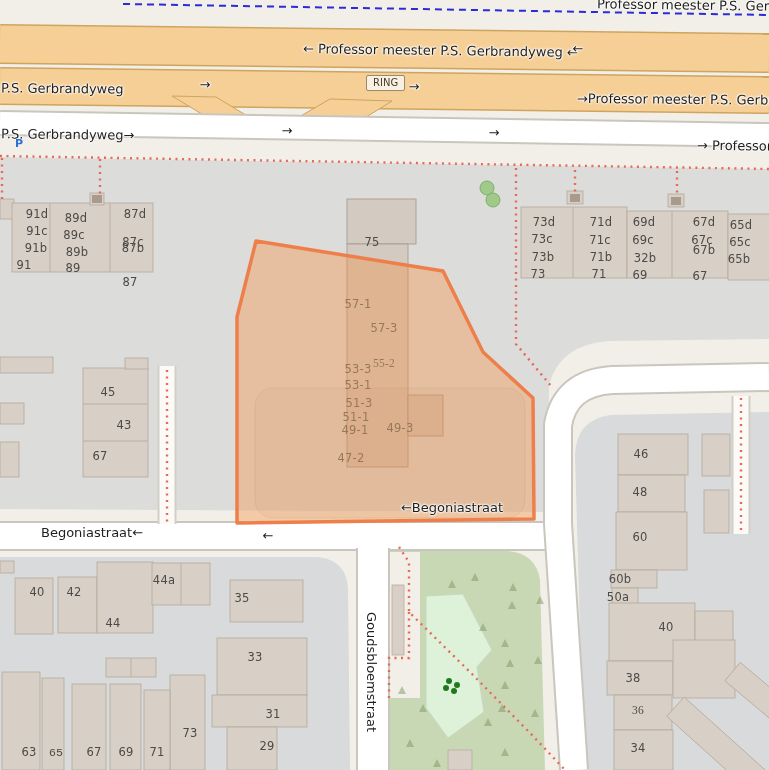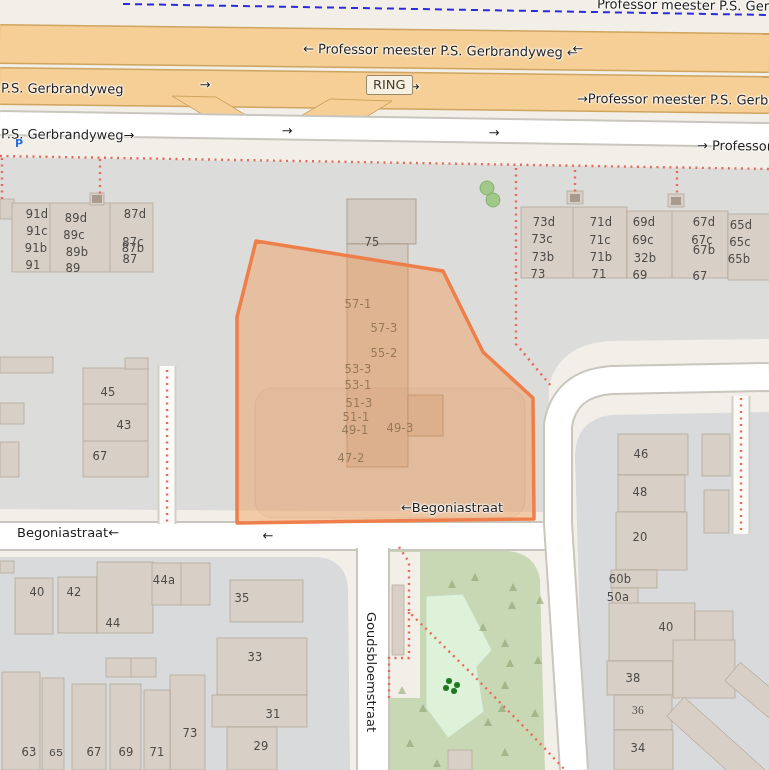--- a/index.html
+++ b/index.html
@@ -16,21 +16,21 @@
   .ho{color:#96795b;}
   .sl{
     position:absolute;font-size:13px;color:#1e1e1e;white-space:nowrap;
     text-shadow:0 0 2px #fff,0 0 2px #fff,0 0 3px #fff,0 0 3px #fff;
   }
   .sl.c{transform:translate(-50%,-50%);}
   .sl.l{transform:translate(0,-50%);}
   .ring-badge{
     position:absolute;left:366px;top:75px;padding:1px 6px 2px 6px;
     background:#f6f1e3;border:1.2px solid #9a8a6a;border-radius:2px;
-    font-size:13px;color:#4a3c28;
+    font-size:10px;color:#4a3c28;
   }
   .parking-p{position:absolute;left:15px;top:137px;font-size:11px;font-weight:bold;color:#2a6fdb;}
   .vstreet{
     position:absolute;left:364px;top:612px;height:150px;
     writing-mode:vertical-rl;font-size:13px;color:#1e1e1e;white-space:nowrap;
     text-shadow:0 0 2px #fff,0 0 2px #fff,0 0 3px #fff;
   }
   .tree{
     position:absolute;width:0;height:0;transform:translate(-50%,-50%);
     border-left:4px solid transparent;border-right:4px solid transparent;
@@ -203,29 +203,29 @@
       <span class="tree" style="left: 505px; top: 752px;"></span>
       <span class="tree" style="left: 437px; top: 763px;"></span>
       <span class="tree" style="left: 540px; top: 600px;"></span>
       <span class="tree" style="left: 538px; top: 660px;"></span>
       <span class="tree" style="left: 535px; top: 713px;"></span>
     </div>
 <div class="layer" id="labels">
       <span class="hn" style="left: 37px; top: 214px;">91d</span>
       <span class="hn" style="left: 37px; top: 231px;">91c</span>
       <span class="hn" style="left: 36px; top: 248px;">91b</span>
-      <span class="hn" style="left: 33px; top: 265px; text-align: right;">91</span>
+      <span class="hn" style="left: 24px; top: 265px; text-align: right;">91</span>
       <span class="hn" style="left: 76px; top: 218px;">89d</span>
       <span class="hn" style="left: 74px; top: 235px;">89c</span>
       <span class="hn" style="left: 77px; top: 252px;">89b</span>
       <span class="hn" style="left: 73px; top: 268px;">89</span>
       <span class="hn" style="left: 135px; top: 214px;">87d</span>
       <span class="hn" style="left: 133px; top: 214px; margin-top: 28px;">87c</span>
       <span class="hn" style="left: 133px; top: 248px;">87b</span>
-      <span class="hn" style="left: 130px; top: 259px;">87</span>
+      <span class="hn" style="left: 130px; top: 282px;">87</span>
       <span class="hn" style="left: 544px; top: 222px;">73d</span>
       <span class="hn" style="left: 542px; top: 239px;">73c</span>
       <span class="hn" style="left: 543px; top: 257px;">73b</span>
       <span class="hn" style="left: 538px; top: 274px;">73</span>
       <span class="hn" style="left: 601px; top: 222px;">71d</span>
       <span class="hn" style="left: 600px; top: 240px;">71c</span>
       <span class="hn" style="left: 601px; top: 257px;">71b</span>
       <span class="hn" style="left: 599px; top: 274px;">71</span>
       <span class="hn" style="left: 644px; top: 222px;">69d</span>
       <span class="hn" style="left: 643px; top: 240px;">69c</span>
@@ -234,66 +234,66 @@
       <span class="hn" style="left: 704px; top: 222px;">67d</span>
       <span class="hn" style="left: 702px; top: 240px;">67c</span>
       <span class="hn" style="left: 704px; top: 250px; text-align: right;">67b</span>
       <span class="hn" style="left: 700px; top: 276px;">67</span>
       <span class="hn" style="left: 741px; top: 225px;">65d</span>
       <span class="hn" style="left: 740px; top: 242px;">65c</span>
       <span class="hn" style="left: 739px; top: 259px;">65b</span>
       <span class="hn" style="left: 372px; top: 242px;">75</span>
       <span class="hn ho" style="left: 358px; top: 304px;">57-1</span>
       <span class="hn ho" style="left: 384px; top: 328px;">57-3</span>
-      <span class="hn ho" style="left: 384px; top: 353px;">55-2</span>
+      <span class="hn ho" style="left: 384px; top: 363px; font-family: Liberation Serif, serif;">55-2</span>
       <span class="hn ho" style="left: 358px; top: 369px;">53-3</span>
       <span class="hn ho" style="left: 358px; top: 385px;">53-1</span>
       <span class="hn ho" style="left: 359px; top: 403px;">51-3</span>
       <span class="hn ho" style="left: 356px; top: 417px;">51-1</span>
       <span class="hn ho" style="left: 355px; top: 430px;">49-1</span>
       <span class="hn ho" style="left: 400px; top: 428px;">49-3</span>
       <span class="hn ho" style="left: 351px; top: 458px;">47-2</span>
       <span class="hn" style="left: 108px; top: 392px;">45</span>
       <span class="hn" style="left: 124px; top: 425px;">43</span>
       <span class="hn" style="left: 100px; top: 456px;">67</span>
       <span class="hn" style="left: 641px; top: 454px;">46</span>
       <span class="hn" style="left: 640px; top: 492px;">48</span>
-      <span class="hn" style="left: 640px; top: 537px;">20</span>
+      <span class="hn" style="left: 640px; top: 537px;">60</span>
       <span class="hn" style="left: 620px; top: 579px;">60b</span>
       <span class="hn" style="left: 618px; top: 597px;">50a</span>
       <span class="hn" style="left: 666px; top: 627px;">40</span>
       <span class="hn" style="left: 633px; top: 678px;">38</span>
       <span class="hn" style="left: 638px; top: 710px; font-family: Liberation Serif, serif;">36</span>
       <span class="hn" style="left: 638px; top: 748px;">34</span>
       <span class="hn" style="left: 37px; top: 592px;">40</span>
       <span class="hn" style="left: 74px; top: 592px;">42</span>
       <span class="hn" style="left: 164px; top: 580px;">44a</span>
       <span class="hn" style="left: 113px; top: 623px;">44</span>
       <span class="hn" style="left: 242px; top: 598px;">35</span>
       <span class="hn" style="left: 255px; top: 657px;">33</span>
       <span class="hn" style="left: 273px; top: 714px;">31</span>
-      <span class="hn" style="left: 261px; top: 746px; text-align: center;">29</span>
+      <span class="hn" style="left: 267px; top: 746px; text-align: center;">29</span>
       <span class="hn" style="left: 190px; top: 733px;">73</span>
       <span class="hn" style="left: 29px; top: 752px;">63</span>
       <span class="hn" style="left: 56px; top: 752px; font-family: Liberation Mono, monospace;">65</span>
       <span class="hn" style="left: 94px; top: 752px;">67</span>
       <span class="hn" style="left: 126px; top: 752px;">69</span>
       <span class="hn" style="left: 157px; top: 752px;">71</span>
       <span class="sl c" style="left: 597px; top: -2px; transform: rotate(0.8deg);">Professor meester P.S. Gerbrandyweg</span>
       <span class="sl c" style="left: 303px; top: 43px; transform: rotate(0.8deg);">←  Professor meester P.S. Gerbrandyweg  ←</span>
       <span class="sl c" style="left: 578px; top: 48px;">←</span>
       <span class="sl l" style="left: 1px; top: 81px; transform: rotate(0.5deg);">P.S. Gerbrandyweg</span>
       <span class="sl c" style="left: 205px; top: 84px;">→</span>
       <span class="sl c" style="left: 414px; top: 86px;">→</span>
       <span class="sl l" style="left: 577px; top: 92px; transform: rotate(0.5deg);">→Professor meester P.S. Gerbrandyweg</span>
       <span class="sl l" style="left: 1px; top: 127px; transform: rotate(0.6deg);">P.S. Gerbrandyweg→</span>
       <span class="sl c" style="left: 287px; top: 130px;">→</span>
       <span class="sl c" style="left: 494px; top: 132px;">→</span>
       <span class="sl l" style="left: 697px; top: 139px; transform: rotate(0.5deg);">→ Professor meester P.S. Gerbrandyweg</span>
-      <span class="sl l" style="left: 17px; top: 532px;">Begoniastraat←</span>
+      <span class="sl l" style="left: 1px; top: 532px; padding-left: 40px;">Begoniastraat←</span>
       <span class="sl c" style="left: 268px; top: 535px;">←</span>
       <span class="sl c" style="left: 452px; top: 507px;">←Begoniastraat</span>
     </div>
 
 <div class="ring-badge">RING</div>
 <div class="parking-p">P</div>
 <div class="vstreet">Goudsbloemstraat</div>
 
 </div>
 

